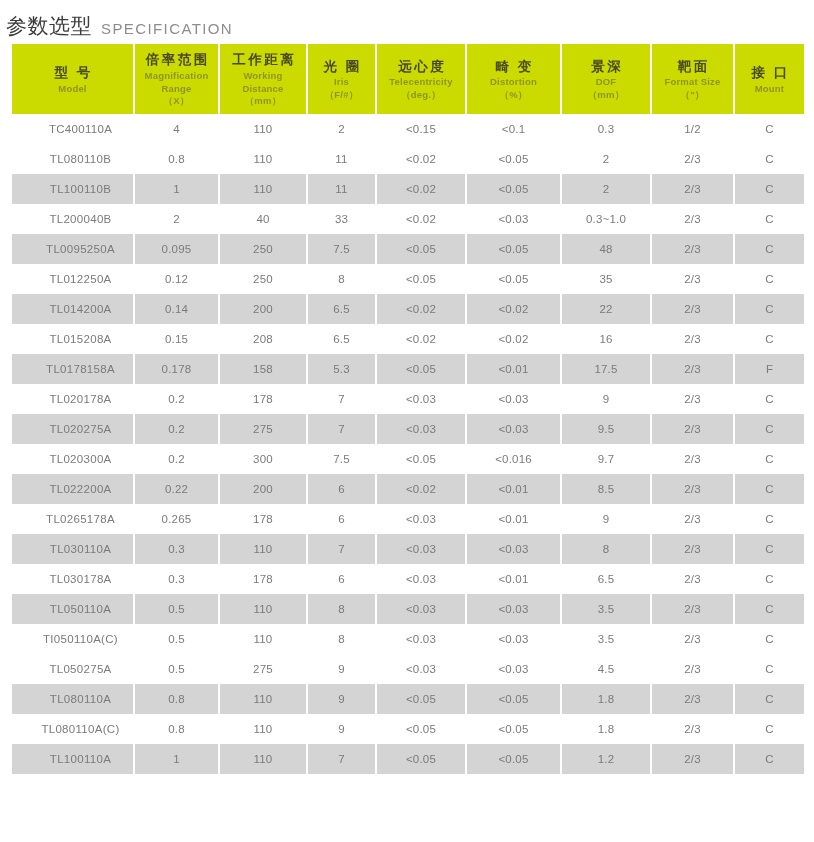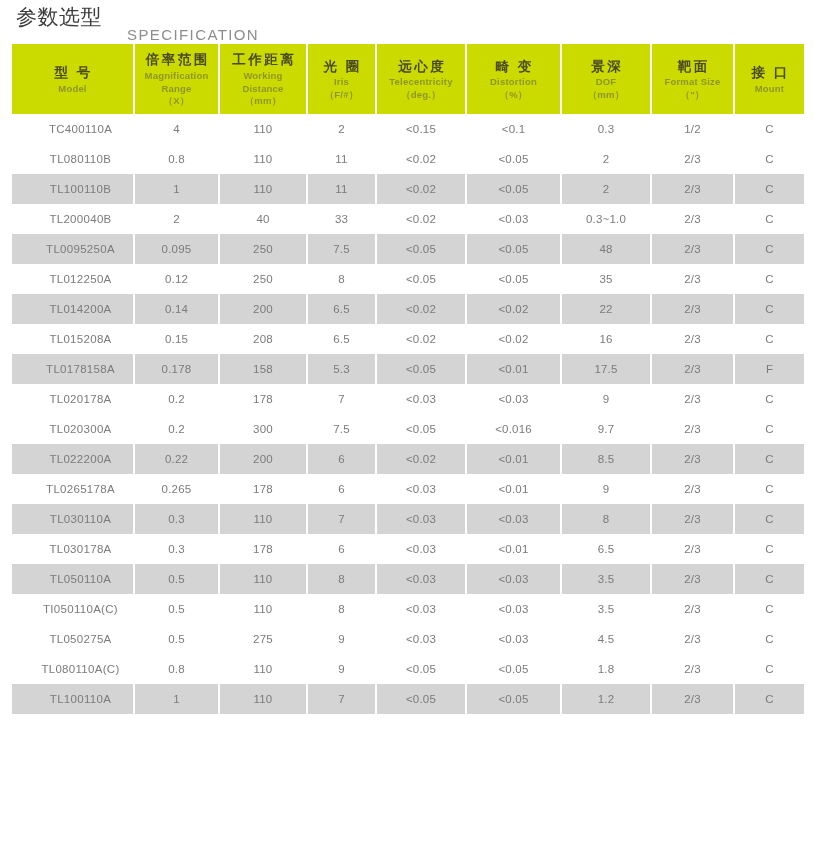--- a/index.html
+++ b/index.html
@@ -15,26 +15,26 @@
   .page {
     position: relative;
     width: 814px;
     height: 842px;
     background: #ffffff;
   }
 
   
   .title-bar {
     position: absolute;
-    left: 16px;
+    left: 6px;
     top: 6px;
     height: 30px;
     display: flex;
-    align-items: flex-start;
-    gap: 25px;
+    align-items: flex-end;
+    gap: 9px;
     white-space: nowrap;
   }
   .title-cn {
     font-size: 21px;
     font-weight: 400;
     color: #3c3c3c;
     letter-spacing: 0.5px;
     line-height: 1;
   }
   .title-en {
@@ -291,20 +291,31 @@
           <td class="model">TL020178A</td>
           <td>0.2</td>
           <td>178</td>
           <td>7</td>
           <td>&lt;0.03</td>
           <td>&lt;0.03</td>
           <td>9</td>
           <td>2/3</td>
           <td>C</td>
         </tr>
+        <tr class="even">
+          <td class="model">TL020275A</td>
+          <td>0.2</td>
+          <td>275</td>
+          <td>7</td>
+          <td>&lt;0.03</td>
+          <td>&lt;0.03</td>
+          <td>9.5</td>
+          <td>2/3</td>
+          <td>C</td>
+        </tr>
         <tr class="odd">
           <td class="model">TL020300A</td>
           <td>0.2</td>
           <td>300</td>
           <td>7.5</td>
           <td>&lt;0.05</td>
           <td>&lt;0.016</td>
           <td>9.7</td>
           <td>2/3</td>
           <td>C</td>
@@ -379,20 +390,31 @@
           <td class="model">TL050275A</td>
           <td>0.5</td>
           <td>275</td>
           <td>9</td>
           <td>&lt;0.03</td>
           <td>&lt;0.03</td>
           <td>4.5</td>
           <td>2/3</td>
           <td>C</td>
         </tr>
+        <tr class="even">
+          <td class="model">TL080110A</td>
+          <td>0.8</td>
+          <td>110</td>
+          <td>9</td>
+          <td>&lt;0.05</td>
+          <td>&lt;0.05</td>
+          <td>1.8</td>
+          <td>2/3</td>
+          <td>C</td>
+        </tr>
         <tr class="odd">
           <td class="model">TL080110A(C)</td>
           <td>0.8</td>
           <td>110</td>
           <td>9</td>
           <td>&lt;0.05</td>
           <td>&lt;0.05</td>
           <td>1.8</td>
           <td>2/3</td>
           <td>C</td>

